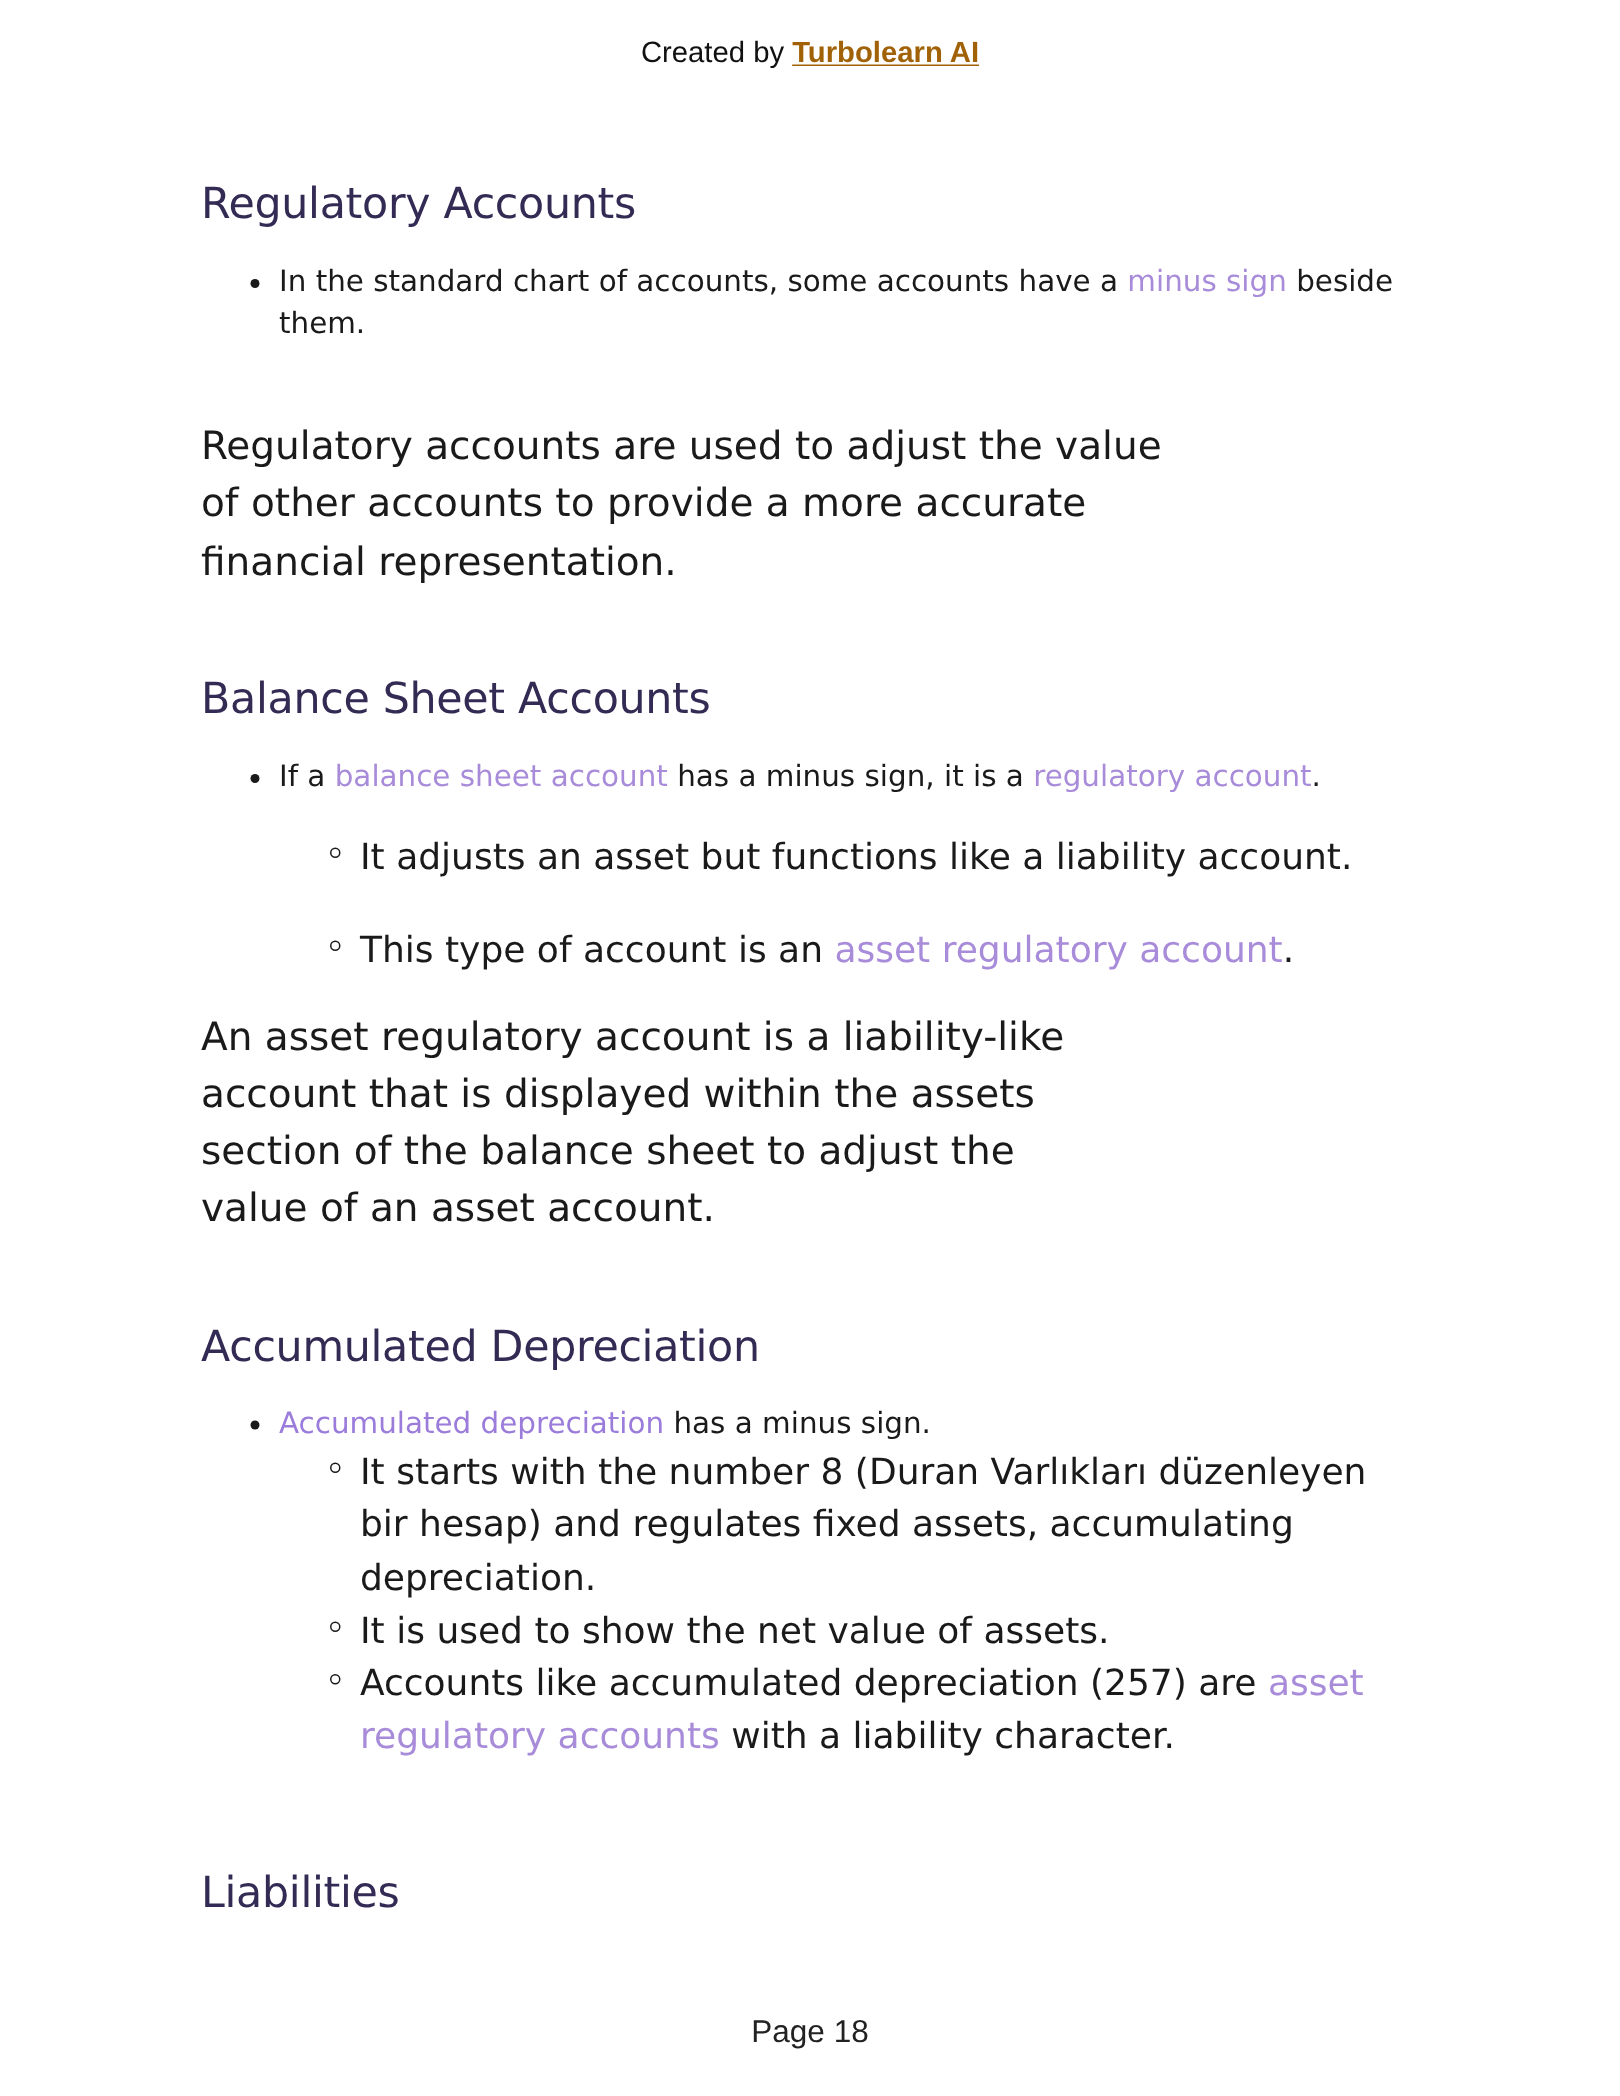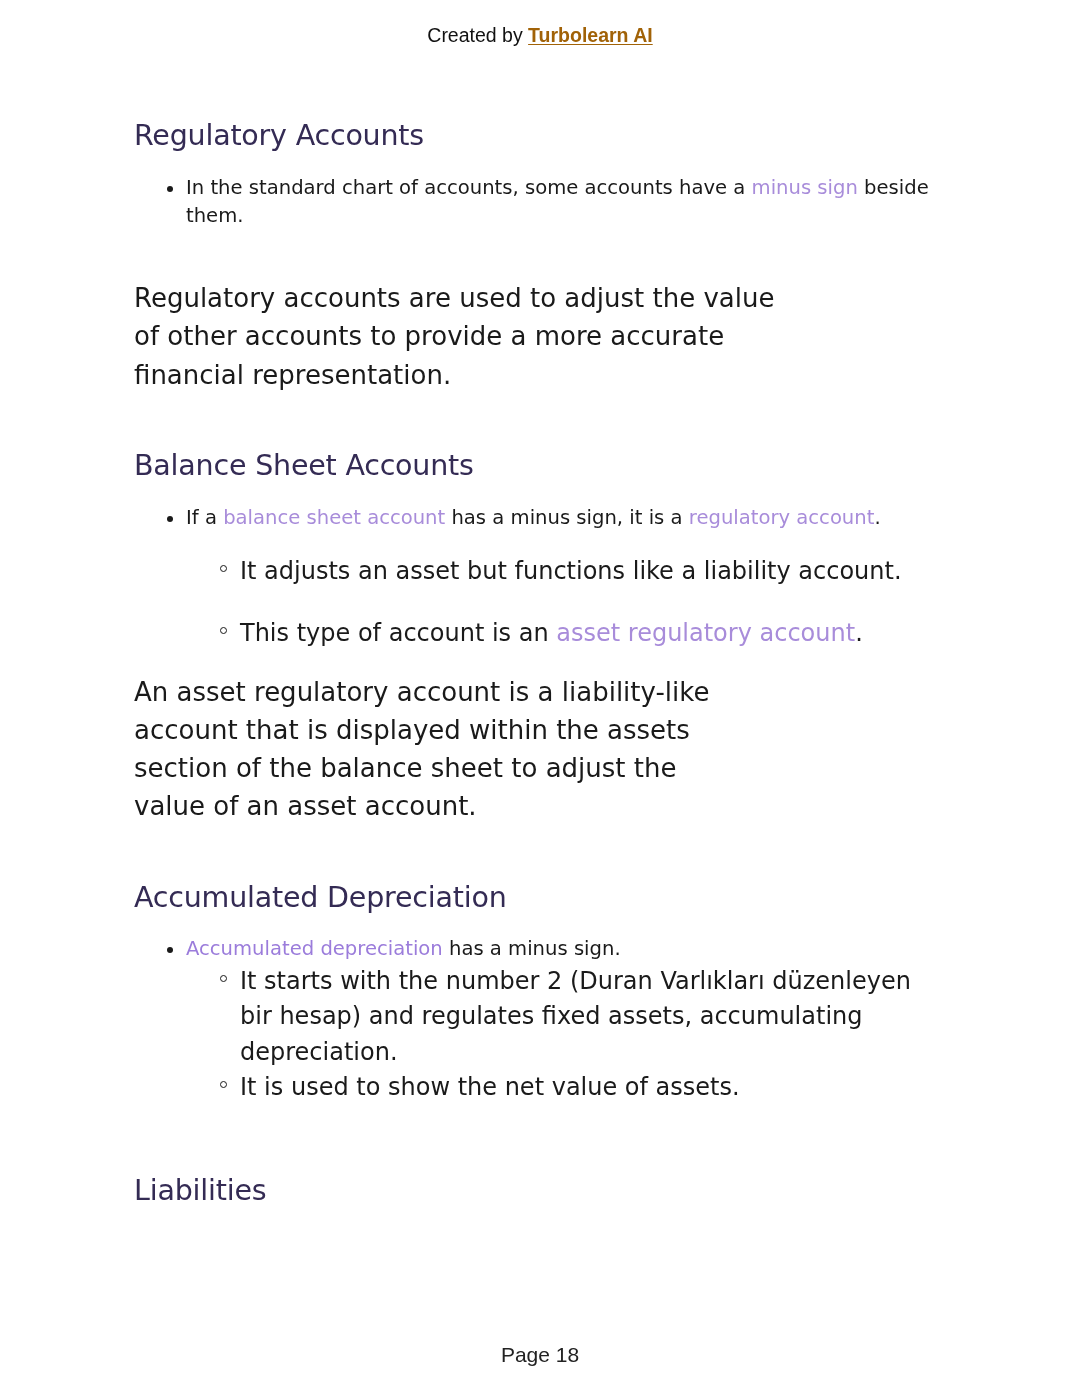--- a/index.html
+++ b/index.html
@@ -191,22 +191,25 @@
   <div class="gap-after-h2"></div>
 
   <ul class="lvl1">
     <li class="bullet1">
       <span class="hl-strong">Accumulated depreciation</span><span> has a minus sign.</span>
     </li>
   </ul>
 
   <div class="nested-wrap">
     <ul class="lvl2">
-      <li class="bullet2">It starts with the number 2 (Duran Varlıkları düzenleyen bir hesap) and regulates fixed assets, accumulating depreciation.</li>
+      <li class="bullet2">It starts with the number 8 (Duran Varlıkları düzenleyen bir hesap) and regulates fixed assets, accumulating depreciation.</li>
       <li class="bullet2">It is used to show the net value of assets.</li>
+      <li class="bullet2">
+        <span>Accounts like accumulated depreciation (257) are </span><span class="hl">asset regulatory accounts</span><span> with a liability character.</span>
+      </li>
     </ul>
   </div>
 
   <div class="sp-42"></div>
   <div class="sp-26"></div>
 
   <h2 class="section-heading">Liabilities</h2>
 
 </div>
 

